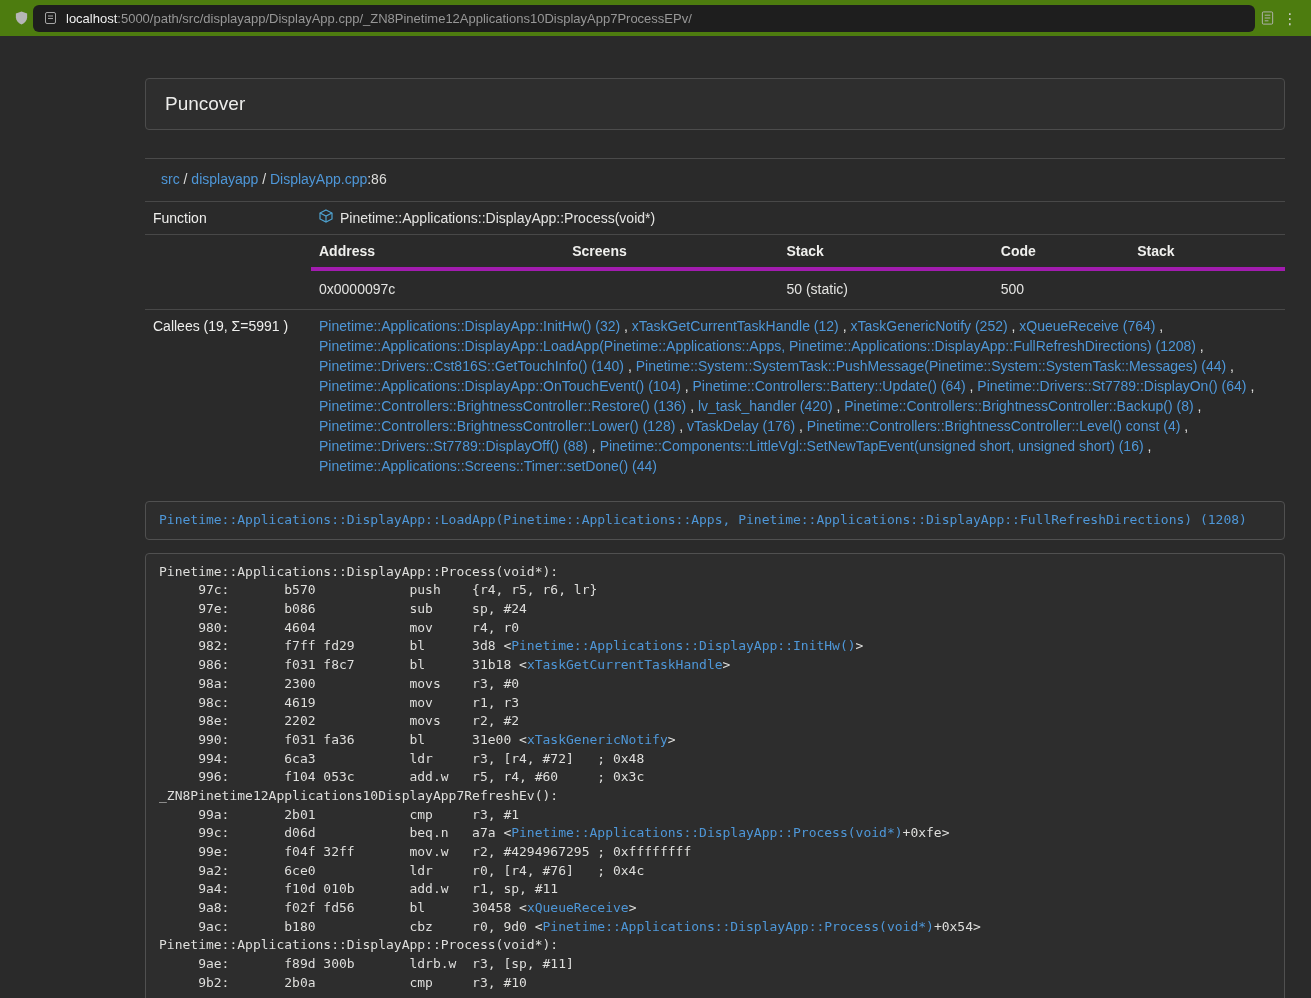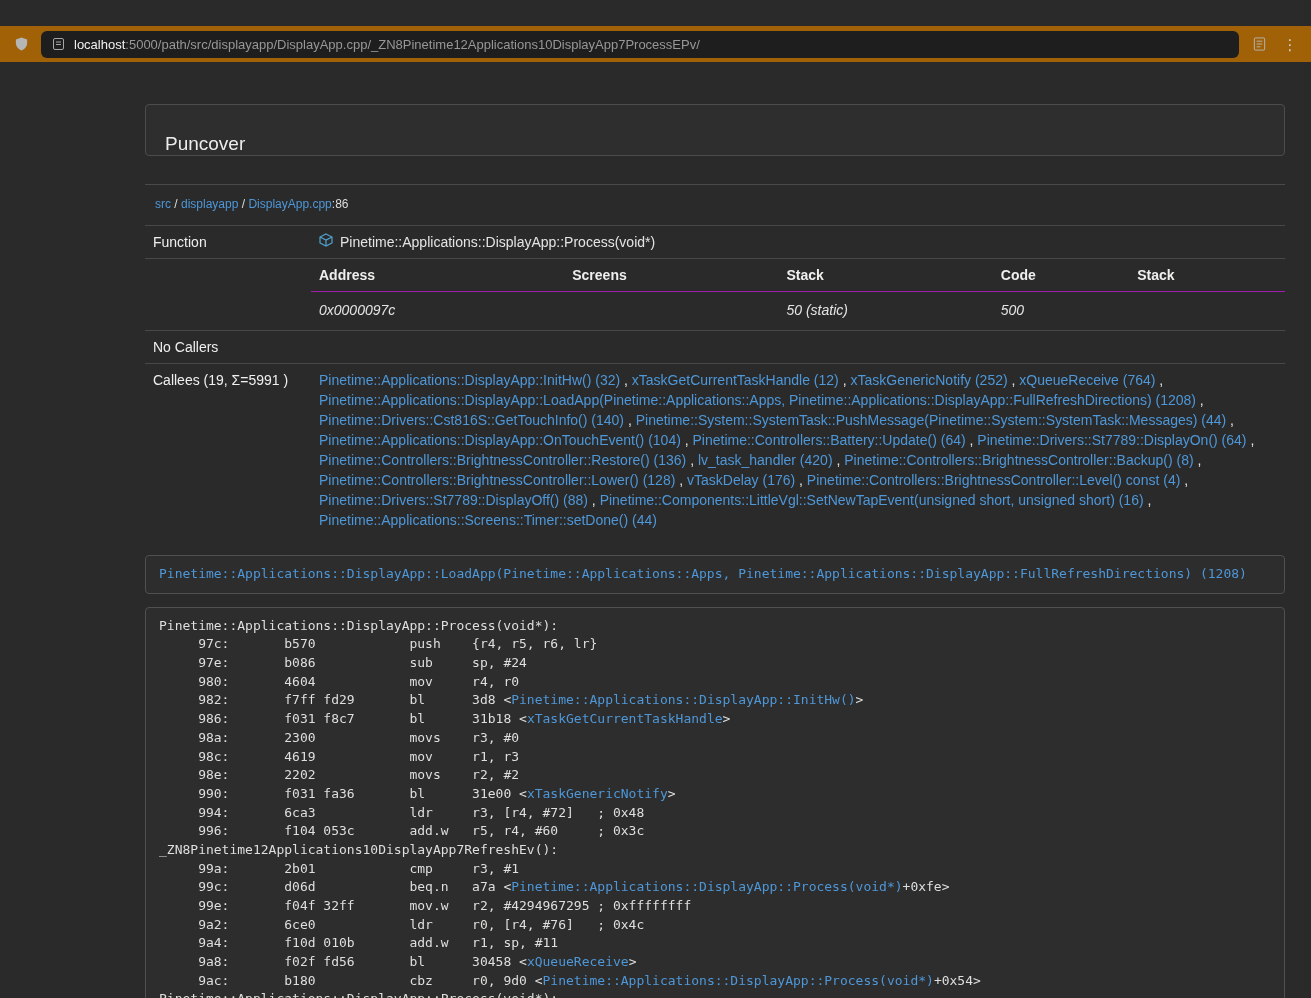--- a/index.html
+++ b/index.html
@@ -7,71 +7,70 @@
     width: 1311px; height: 998px;
     overflow: hidden;
     background: #2a2a2a;
     font-family: "Liberation Sans", "DejaVu Sans", sans-serif;
     color: #e4e4e2;
   }
   a { color: #4e97d8; text-decoration: none; }
 
   
   .browser-bar {
-    height: 36px; background: #a16207;
+    height: 36px; background: #4d7c0f;
     display: flex; align-items: center;
-    padding: 0 10px; gap: 9px;
+    padding: 0 10px; gap: 1px;
     box-sizing: border-box;
-    margin-top: 26px;
   }
   .toolbar-btn { display: flex; align-items: center; justify-content: center; width: 22px; height: 22px; flex: 0 0 auto; }
   .url-field {
     flex: 1; height: 27px;
     background: #1e1e1e; border-radius: 6px;
     display: flex; align-items: center;
     padding: 0 10px; gap: 8px;
     font-size: 13px; overflow: hidden; white-space: nowrap;
   }
   .url-host { color: #f0f0f0; }
   .url-rest { color: #979797; }
   .kebab { font-size: 15px; color: #cfcfcf; line-height: 1; }
 
   
   .container { width: 1140px; margin-left: 145px; padding-top: 42px; box-sizing: border-box; }
 
   .navbar {
     height: 52px; box-sizing: border-box;
     background: #2e2e2e;
     border: 1px solid #4c4c4c; border-radius: 4px;
-    display: flex; align-items: flex-end;
-    padding: 0 19px;
+    display: flex; align-items: center;
+    padding: 6px 19px;
   }
   .brand { font-size: 19px; color: #ececea; }
 
   hr.sep { border: 0; border-top: 1px solid #4a4a4a; margin: 28px 0 12px; }
 
-  .breadcrumb-line { font-size: 12px; margin: 0 10px 14px; color: #dddddb; }
+  .breadcrumb-line { font-size: 14px; margin: 0 16px 14px; color: #dddddb; }
 
   table.info { width: 100%; border-collapse: collapse; font-size: 14px; color: #e4e4e2; }
   table.info > tbody > tr > th,
   table.info > tbody > tr > td {
     border-top: 1px solid #484848;
     padding: 6px 8px;
     text-align: left; vertical-align: top;
     line-height: 20px; font-weight: normal;
   }
   th.rowlabel { width: 150px; font-weight: bold; color: #efefed; white-space: nowrap; margin-left: 24px; }
   td.stats-cell { padding: 0 0 2px 0 !important; }
 
   table.stats { width: 100%; border-collapse: collapse; font-size: 14px; }
   table.stats th {
     text-align: left; font-weight: bold; color: #efefed;
-    padding: 6px 8px; border-bottom: 1px solid #a21caf; line-height: 20px;
-  }
-  table.stats td { padding: 8px 8px; line-height: 20px; font-style: italic; }
+    padding: 6px 8px; border-bottom: 4px solid #a21caf; line-height: 20px;
+  }
+  table.stats td { padding: 8px 8px; line-height: 20px; }
 
   .symbol-cell { display: flex; align-items: center; gap: 7px; }
 
   .callees { line-height: 20px; }
 
   pre {
     font-family: "DejaVu Sans Mono", "Liberation Mono", monospace;
     font-size: 13px; line-height: 1.438;
     color: #dfdfdd;
     background: #2d2d2d;
@@ -168,24 +167,20 @@
                 <td></td>
                 <td>50 (static)</td>
                 <td>500</td>
                 <td></td>
               </tr>
             </tbody>
           </table>
         </td>
       </tr>
       <tr>
-        <th class="rowlabel">No Callers</th>
-        <td></td>
-      </tr>
-      <tr>
         <th class="rowlabel">Callees (19, Σ=5991 )</th>
         <td><span class="callees"><a href="#">Pinetime::Applications::DisplayApp::InitHw() (32)</a> , <a href="#">xTaskGetCurrentTaskHandle (12)</a> , <a href="#">xTaskGenericNotify (252)</a> , <a href="#">xQueueReceive (764)</a> , <a href="#">Pinetime::Applications::DisplayApp::LoadApp(Pinetime::Applications::Apps, Pinetime::Applications::DisplayApp::FullRefreshDirections) (1208)</a> , <a href="#">Pinetime::Drivers::Cst816S::GetTouchInfo() (140)</a> , <a href="#">Pinetime::System::SystemTask::PushMessage(Pinetime::System::SystemTask::Messages) (44)</a> , <a href="#">Pinetime::Applications::DisplayApp::OnTouchEvent() (104)</a> , <a href="#">Pinetime::Controllers::Battery::Update() (64)</a> , <a href="#">Pinetime::Drivers::St7789::DisplayOn() (64)</a> , <a href="#">Pinetime::Controllers::BrightnessController::Restore() (136)</a> , <a href="#">lv_task_handler (420)</a> , <a href="#">Pinetime::Controllers::BrightnessController::Backup() (8)</a> , <a href="#">Pinetime::Controllers::BrightnessController::Lower() (128)</a> , <a href="#">vTaskDelay (176)</a> , <a href="#">Pinetime::Controllers::BrightnessController::Level() const (4)</a> , <a href="#">Pinetime::Drivers::St7789::DisplayOff() (88)</a> , <a href="#">Pinetime::Components::LittleVgl::SetNewTapEvent(unsigned short, unsigned short) (16)</a> , <a href="#">Pinetime::Applications::Screens::Timer::setDone() (44)</a></span></td>
       </tr>
     </tbody>
   </table>
 
   <pre class="highlight"><a href="#">Pinetime::Applications::DisplayApp::LoadApp(Pinetime::Applications::Apps, Pinetime::Applications::DisplayApp::FullRefreshDirections) (1208)</a></pre>
 
   <pre class="disassembly">Pinetime::Applications::DisplayApp::Process(void*):
      97c:	b570      	push	{r4, r5, r6, lr}

